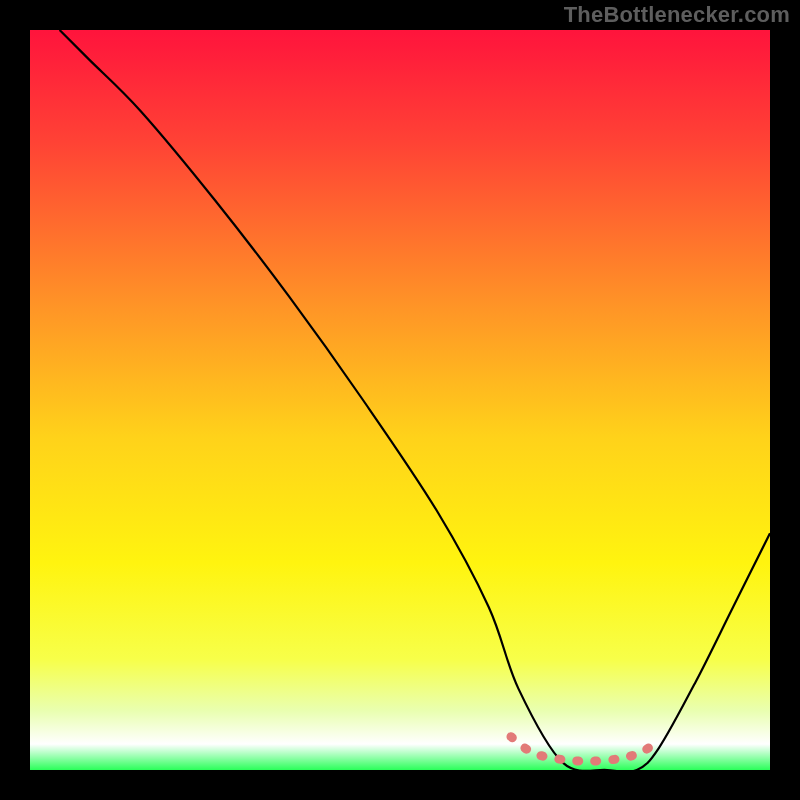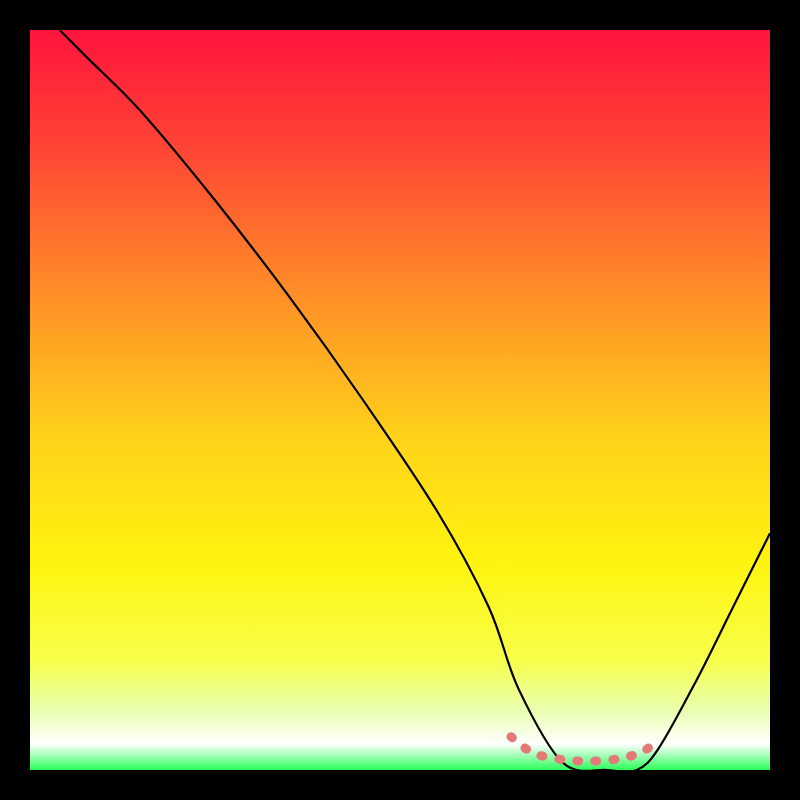--- a/index.html
+++ b/index.html
@@ -27,20 +27,21 @@
     z-index: 10;
   }
   svg {
     display: block;
   }
 </style>
 </head>
 <body>
 
 <div class="canvas-wrap">
+  <div class="watermark">TheBottlenecker.com</div>
   <svg id="chart-svg" width="800" height="800" viewBox="0 0 800 800">
     <defs>
       <linearGradient id="bg-grad" x1="0" y1="0" x2="0" y2="1">
           <stop offset="0%" stop-color="#ff143c"></stop>
           <stop offset="15%" stop-color="#ff4235"></stop>
           <stop offset="35%" stop-color="#ff8c28"></stop>
           <stop offset="55.00000000000001%" stop-color="#ffd21a"></stop>
           <stop offset="72%" stop-color="#fff40f"></stop>
           <stop offset="85%" stop-color="#f7ff49"></stop>
           <stop offset="92%" stop-color="#e9ffb0"></stop>

